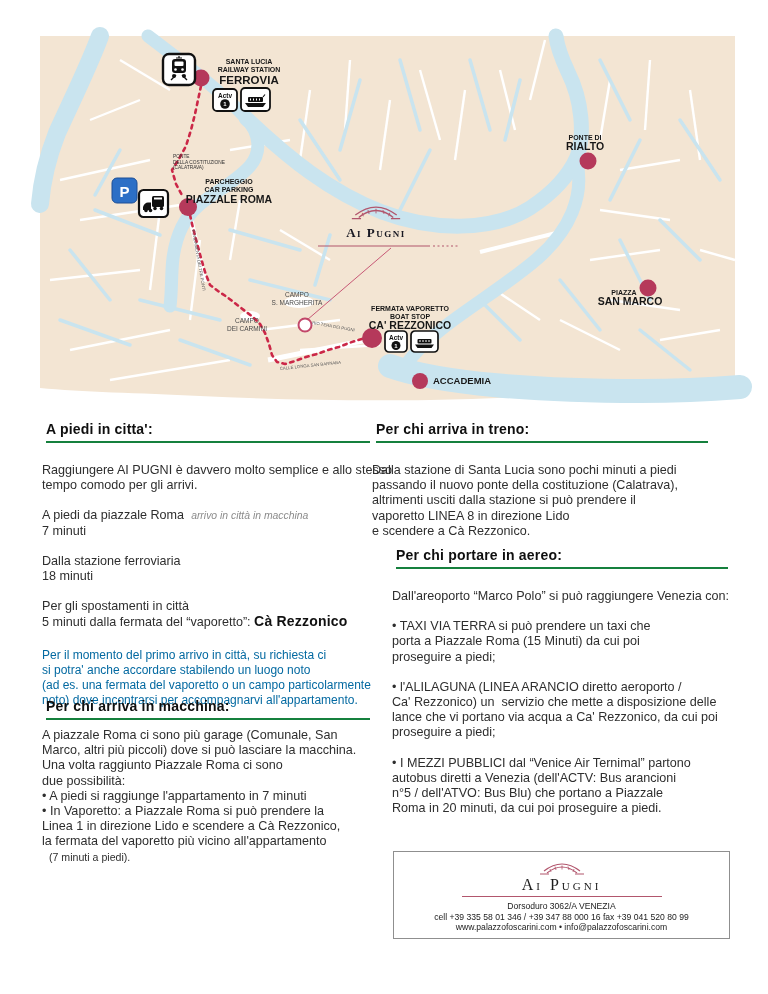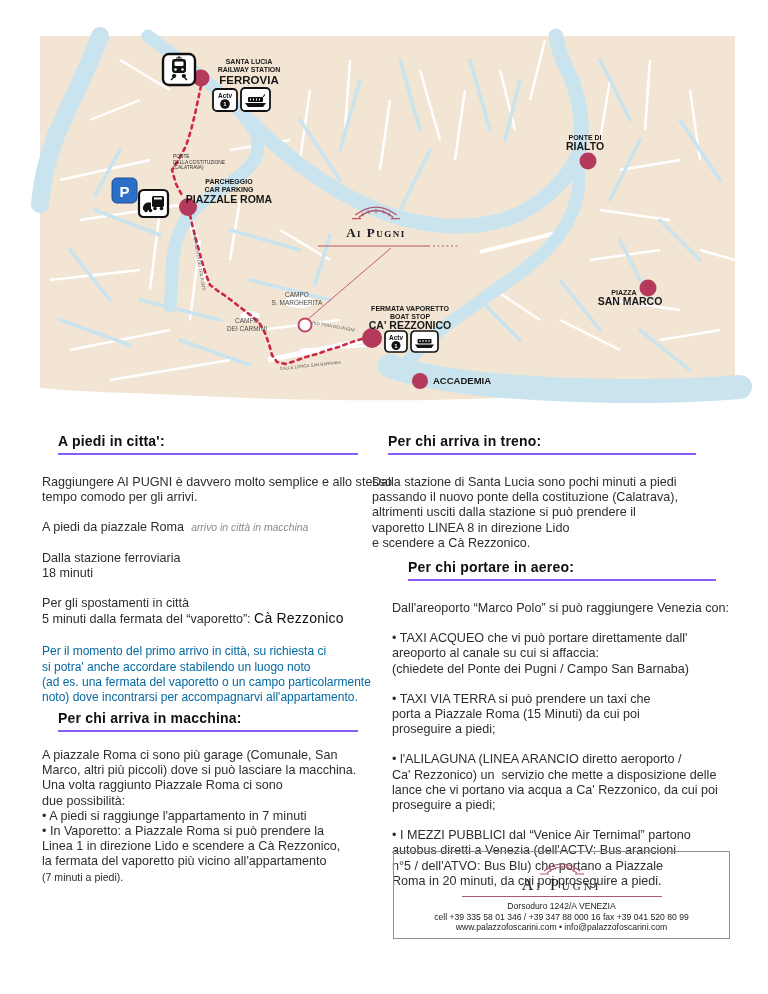--- a/index.html
+++ b/index.html
@@ -19,27 +19,27 @@
   .m-street{ font:4.3px "Liberation Sans",sans-serif; fill:#5a5a5a; }
   .m-tiny  { font:4.8px "Liberation Sans",sans-serif; fill:#333333; }
   .m-actv  { font:bold 6.5px "Liberation Sans",sans-serif; fill:#111; }
   .m-one   { font:bold 6px "Liberation Sans",sans-serif; fill:#ffffff; }
   .m-p     { font:bold 15px "Liberation Sans",sans-serif; fill:#ffffff; }
   .m-aipugni { font:13px "Liberation Serif","DejaVu Serif",serif; font-variant:small-caps;
                letter-spacing:1.5px; fill:#181822; font-weight:600; }
 
   
   .col { position:absolute; }
-  .sec-h { font-size:14px; font-weight:bold; color:#0f0f0f; margin:16px;
-           padding-bottom:4px; border-bottom:2px solid #8b5cf6; letter-spacing:0.2px; }
+  .sec-h { font-size:14px; font-weight:bold; color:#0f0f0f; margin:4px;
+           padding-bottom:4px; border-bottom:2px solid #15803d; letter-spacing:0.2px; }
   .body { font-size:12.6px; line-height:15.2px; color:#2e2e2e; white-space:pre; margin:0; }
   .gray { color:#0369a1; font-size:12px; }
-  .small { font-size:10.6px; }
+  .small { font-size:10.6px;margin-left:7px; }
   .inote { font-style:italic; color:#8b8b8b; font-size:10.4px; }
-  .bigbold { font-size:14px; font-weight:normal; letter-spacing:0.2px; color:#111; }
+  .bigbold { font-size:14px; font-weight:bold; letter-spacing:0.2px; color:#111; }
   .mt8{margin-top:8px;} .mt10{margin-top:20px;} .mt15{margin-top:15px;} .mt17{margin-top:17px;}
 
   
   .footer { position:absolute; left:393px; top:851px; width:337px; height:88px;
             border:1.5px solid #8f8f8f; text-align:center; box-sizing:border-box; padding-top:3px; }
   .fname { font-family:"Liberation Serif","DejaVu Serif",serif; font-variant:small-caps;
            font-size:16px; letter-spacing:3px; color:#1c1c1c; line-height:16px; }
   .frule { width:200px; border-top:1px solid #b2566d; margin:3px auto 4px auto; }
   .fline { font-size:8.6px; line-height:10.6px; color:#222; }
 </style>
@@ -260,20 +260,21 @@
       </g>
     </svg>
   </div>
 
   <div class="col" style="left:42px; top:417px; width:332px;">
     <h3 class="sec-h">A piedi in citta':</h3>
     <p class="body mt10">Raggiungere AI PUGNI è davvero molto semplice e allo stesso
 tempo comodo per gli arrivi.</p>
 
     <div class="body mt15"><span>A piedi da piazzale Roma</span>&nbsp;&nbsp;<span class="inote">arrivo in città in macchina</span></div>
+    <div class="body">7 minuti</div>
 
     <div class="body mt15">Dalla stazione ferroviaria</div>
     <div class="body">18 minuti</div>
 
     <div class="body mt15">Per gli spostamenti in città</div>
     <div class="body"><span>5 minuti dalla fermata del “vaporetto”: </span><span class="bigbold">Cà Rezzonico</span></div>
 
     <p class="body gray mt17">Per il momento del primo arrivo in città, su richiesta ci
 si potra' anche accordare stabilendo un luogo noto
 (ad es. una fermata del vaporetto o un campo particolarmente
@@ -298,23 +299,20 @@
     <p class="body mt10">Dalla stazione di Santa Lucia sono pochi minuti a piedi
 passando il nuovo ponte della costituzione (Calatrava),
 altrimenti usciti dalla stazione si può prendere il
 vaporetto LINEA 8 in direzione Lido
 e scendere a Cà Rezzonico.</p>
   </div>
 
   <div class="col" style="left:392px; top:543px; width:340px;">
     <h3 class="sec-h">Per chi portare in aereo:</h3>
     <p class="body mt10">Dall'areoporto “Marco Polo” si può raggiungere Venezia con:</p>
-    <p class="body mt15">• TAXI ACQUEO che vi può portare direttamente dall'
-areoporto al canale su cui si affaccia:
-(chiedete del Ponte dei Pugni / Campo San Barnaba)</p>
     <p class="body mt15">• TAXI VIA TERRA si può prendere un taxi che
 porta a Piazzale Roma (15 Minuti) da cui poi
 proseguire a piedi;</p>
     <p class="body mt15">• l'ALILAGUNA (LINEA ARANCIO diretto aeroporto /
 Ca' Rezzonico) un  servizio che mette a disposizione delle
 lance che vi portano via acqua a Ca' Rezzonico, da cui poi
 proseguire a piedi;</p>
     <p class="body mt15">• I MEZZI PUBBLICI dal “Venice Air Ternimal” partono
 autobus diretti a Venezia (dell'ACTV: Bus arancioni
 n°5 / dell'ATVO: Bus Blu) che portano a Piazzale
@@ -326,18 +324,18 @@
       <use href="#bridge-glyph-f"></use>
       <g>
         <path d="M2,14 Q20,0 38,14" fill="none" stroke="#b2566d" stroke-width="1.1"></path>
         <path d="M5,16 Q20,4 35,16" fill="none" stroke="#b2566d" stroke-width="1.1"></path>
         <path d="M8,12 L9,15 M13,9.5 L14,13 M20,8.5 L20,12.5 M26,9.5 L27,13 M32,12 L31,15" stroke="#b2566d" stroke-width="0.8"></path>
         <path d="M-2,17 L7,17 M33,17 L42,17" stroke="#b2566d" stroke-width="1.1"></path>
       </g>
     </svg>
     <div class="fname">Ai Pugni</div>
     <div class="frule"></div>
-    <div class="fline">Dorsoduro 1242/A VENEZIA</div>
+    <div class="fline">Dorsoduro 3062/A VENEZIA</div>
     <div class="fline">cell +39 335 58 01 346 / +39 347 88 000 16 fax +39 041 520 80 99</div>
     <div class="fline">www.palazzofoscarini.com • info@palazzofoscarini.com</div>
   </div>
 
 </div>
 
 </body></html>

